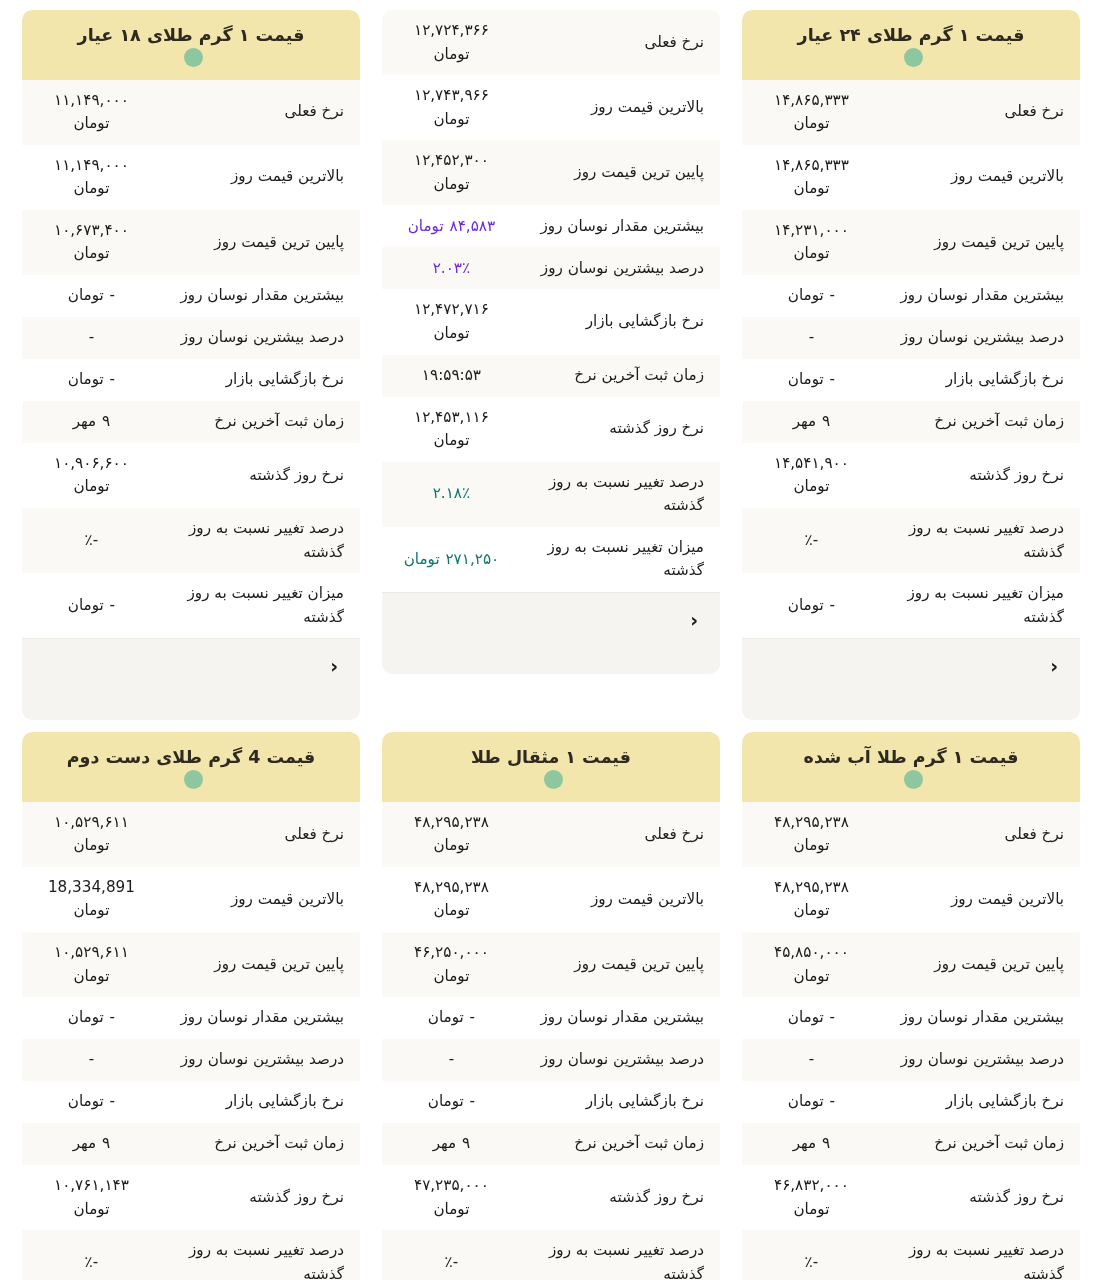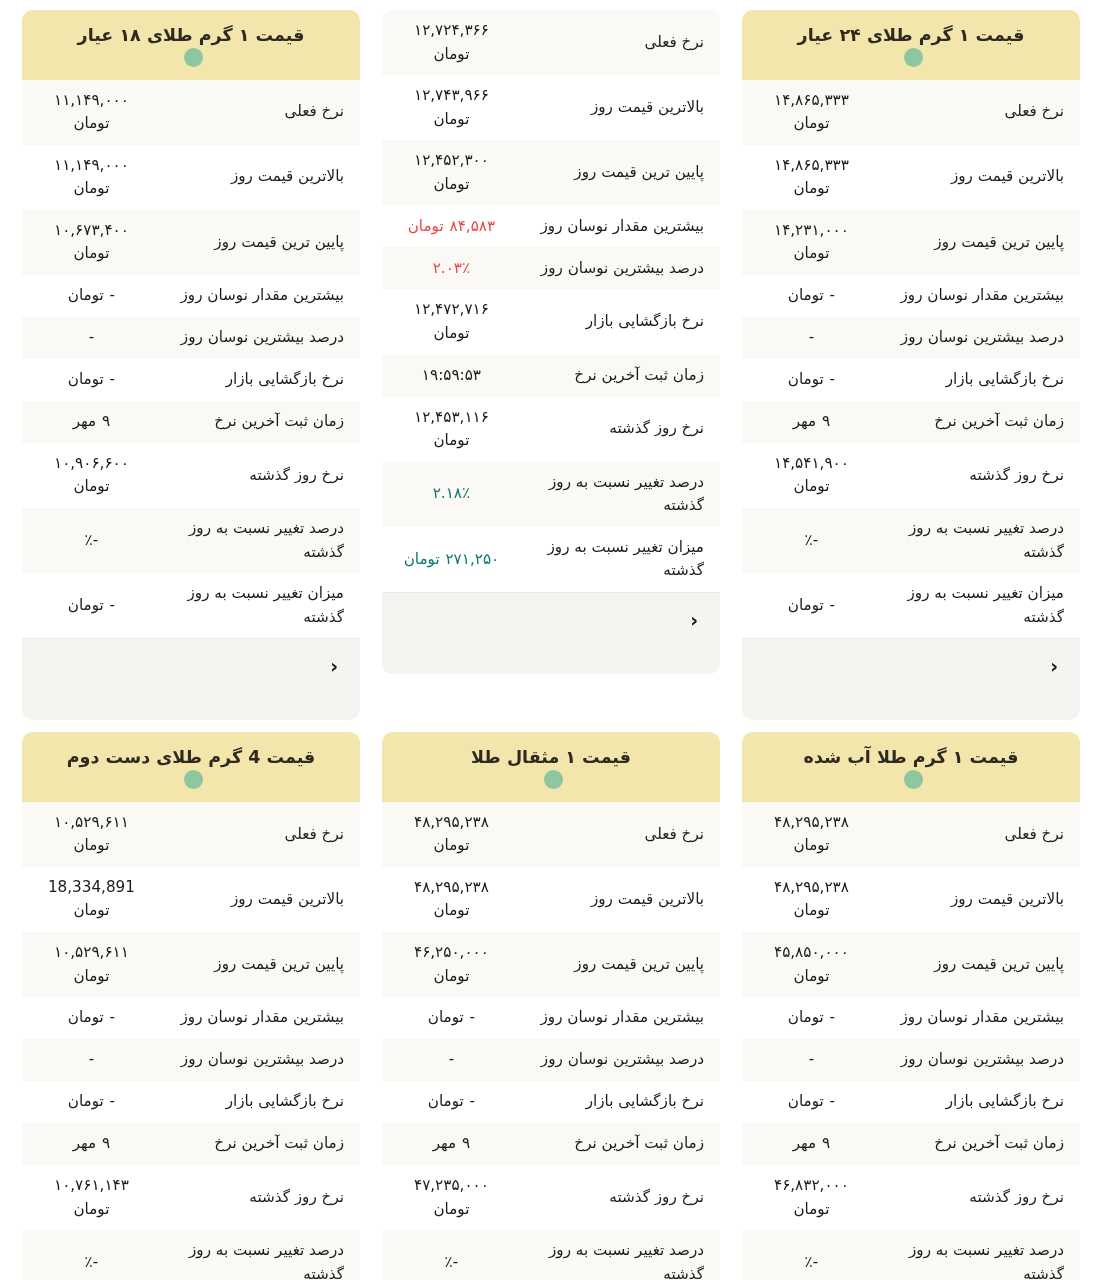--- a/index.html
+++ b/index.html
@@ -85,21 +85,21 @@
     color: #1b1b1b;
     line-height: 1.55;
     text-align: center;
     direction: rtl;
     flex: 0 0 auto;
     width: 36%;
     word-spacing: 1px;
   }
 
   .row-value.up   { color: #0f766e; }
-  .row-value.down { color: #ef4444; }
+  .row-value.down { color: #6d28d9; }
 
   .card-footer {
     background: #f5f4f1;
     border-top: 1px solid #eceae4;
     min-height: 82px;
     display: flex;
     align-items: flex-start;
     padding: 16px 16px 0 16px;
     border-radius: 0 0 10px 10px;
   }

